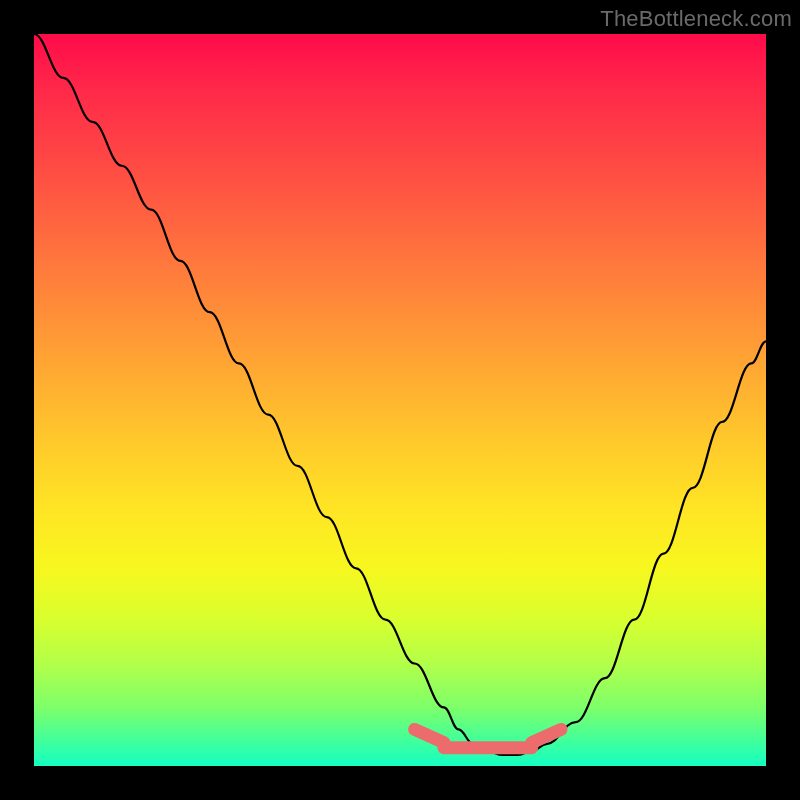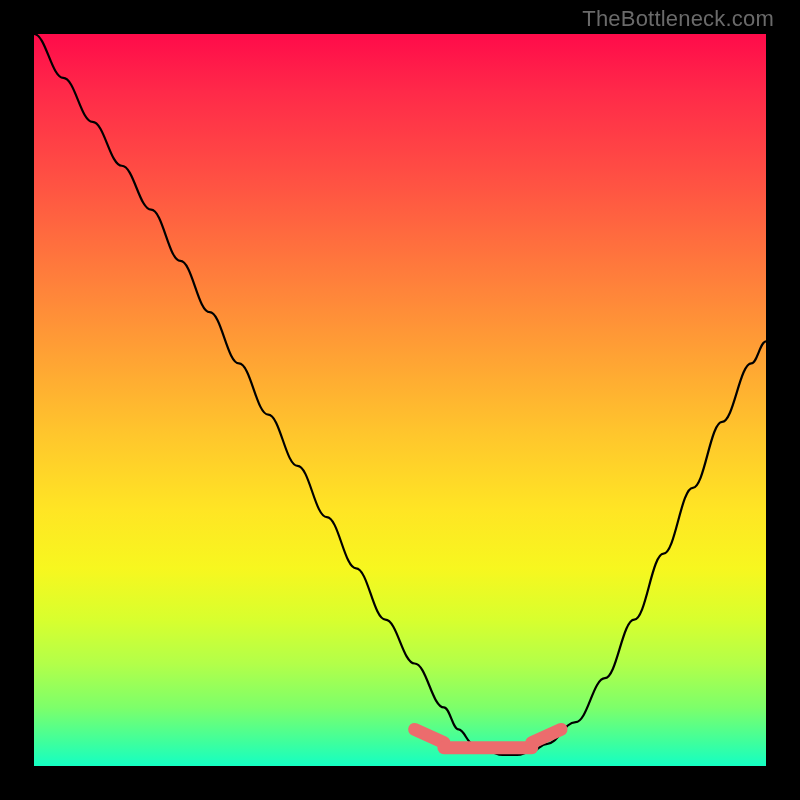--- a/index.html
+++ b/index.html
@@ -36,21 +36,21 @@
       #d8ff2e 80%,
       #b3ff49 86%,
       #7dff6a 92%,
       #3bffa0 97%,
       #14ffc3 100%
     );
   }
   .watermark {
     position: absolute;
     top: 6px;
-    right: 26px;
+    right: 8px;
     color: #6a6a6a;
     font-size: 22px;
     font-weight: 500;
     letter-spacing: 0.2px;
     user-select: none;
   }
   svg.overlay {
     position: absolute;
     left: 0;
     top: 0;

